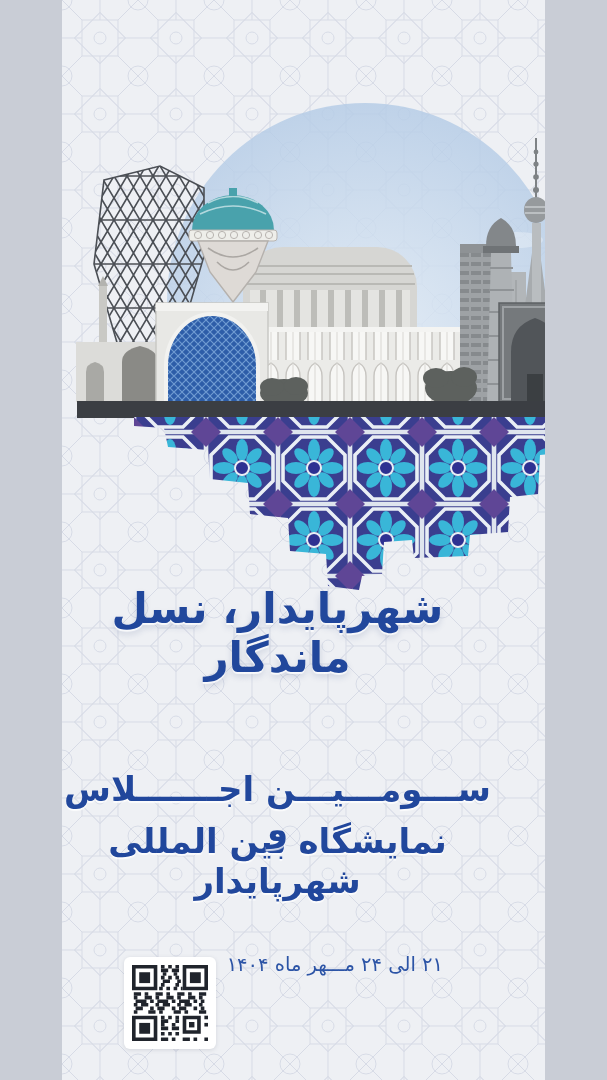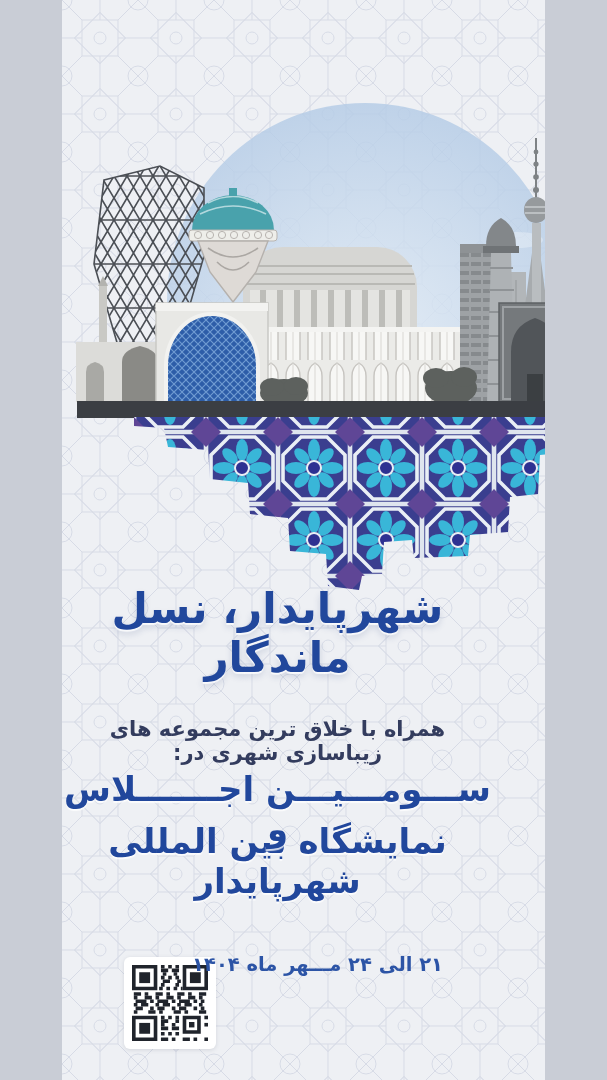--- a/index.html
+++ b/index.html
@@ -11,21 +11,21 @@
   .title{top:584px;font-size:42px;color:var(--accent-blue,#21479c);
          text-shadow:0 2px 1px rgba(255,255,255,.85),0 4px 7px rgba(40,60,120,.18)}
   .subtitle{top:717px;font-size:21px;color:var(--subtitle-navy,#333c5e)}
   .event1{top:769px;font-size:34px;color:var(--accent-blue,#21479c);
           text-shadow:0 2px 1px rgba(255,255,255,.8)}
   .event2{top:821px;font-size:34px;color:var(--accent-blue,#21479c);
           text-shadow:0 2px 1px rgba(255,255,255,.8)}
   .qr{position:absolute;left:62px;top:957px;width:92px;height:92px;background:#ffffff;
       border-radius:6px;padding:8px;box-shadow:0 1px 4px rgba(60,70,90,.15)}
   .qr svg{display:block;width:100%;height:100%}
-  .info{position:absolute;top:946px;right:102px;text-align:center;font-weight:bold;
+  .info{position:absolute;top:946px;right:102px;text-align:center;font-weight:normal;
         font-size:19.5px;line-height:38.5px;color:var(--footer-blue,#2c54a6)}
 </style>
 </head>
 <body>
 
 <div class="poster">
 
   <svg class="bg" width="607" height="1080" viewBox="0 0 607 1080" aria-hidden="true">
     <defs>
       <pattern id="bgpat" width="76" height="76" patternUnits="userSpaceOnUse">
@@ -233,21 +233,20 @@
       <path d="M15 401 H507 L589 377 L589 391 L543 418 H15 Z" fill="#3b3e43"></path>
     </g>
 
     <g>
       <path d="M72 417 L518 417 L516 452 L478 455 L476 494 L448 497 L446 532 L408 535 L406 556 L352 558 L350 540 L322 542 L320 574 L300 576 L297 590 L266 586 L264 554 L228 551 L226 518 L188 514 L186 483 L148 479 L146 450 L106 447 L102 428 L72 426 Z" fill="url(#mosaic)"></path>
     </g>
   </svg>
 
   <h1 class="txt title" dir="rtl" lang="fa">شهرپایدار، نسل ماندگار</h1>
 
-  <p class="txt subtitle" dir="rtl" lang="fa">همراه با خلاق ترین مجموعه های زیباسازی شهری در:</p>
 
   <div class="txt event2" dir="rtl" lang="fa">نمایشگاه بین المللی شهرپایدار</div>
 
   <div class="txt event1" dir="rtl" lang="fa">ســـومـــیـــن اجـــــــلاس و</div>
 
   <div class="qr">
     <svg viewBox="0 0 84 84" aria-hidden="true">
       <g fill="#20242c">
         <path d="M0 0h28v28H0z M4 4v20h20V4z" fill-rule="evenodd"></path>
         <rect x="8" y="8" width="12" height="12"></rect>

